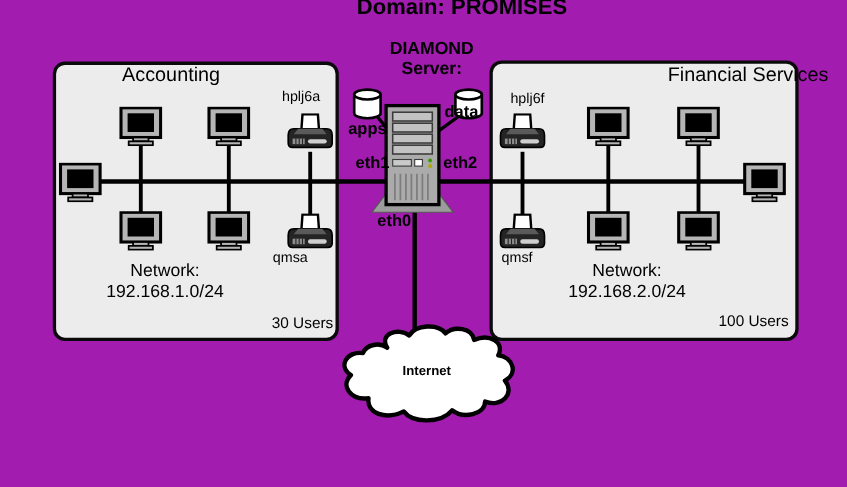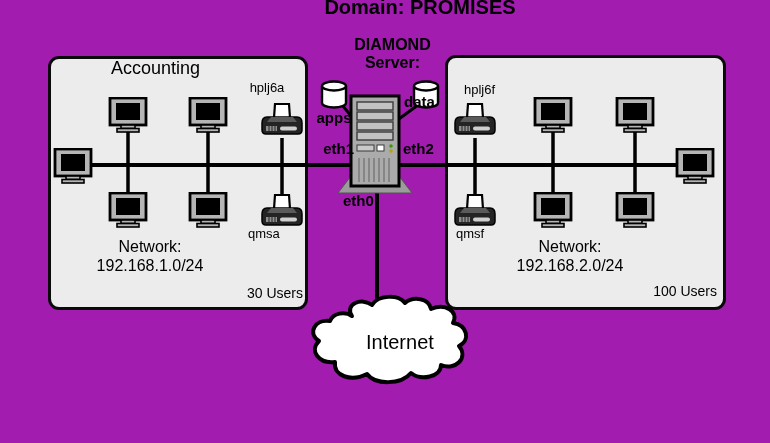--- a/index.html
+++ b/index.html
@@ -17,21 +17,21 @@
   .lbl{position:absolute;z-index:3;white-space:nowrap;line-height:1.12;}
   .title{left:285px;top:-4px;width:270px;text-align:center;font-size:20px;font-weight:bold;}
   .server-cap{left:325px;top:36px;width:135px;text-align:center;font-size:16px;font-weight:bold;}
   .zone-title{font-size:18px;margin-left:40px;}
   .zt-left{left:71px;top:58px;}
   .zt-right{left:567px;top:58px;}
   .dev-lbl{font-size:13px;}
   .bold-sm{font-size:15px;font-weight:bold;}
   .net-cap{font-size:16px;text-align:center;line-height:1.18;}
   .users{font-size:14px;text-align:right;}
-  .internet-lbl{font-size:20px;}
+  .internet-lbl{font-size:12px;font-weight:bold;}
 </style>
 </head>
 <body>
 
 <div class="stage">
 
   <div class="zone zone-left"></div>
   <div class="zone zone-right"></div>
 
   <svg class="gfx" width="770" height="443" viewBox="0 0 770 443">
@@ -172,22 +172,23 @@
   </div>
 
   <div class="lbl bold-sm" style="left:312px;top:110px;width:44px;text-align:center;">apps</div>
   <div class="lbl bold-sm" style="left:404px;top:94px;width:44px;text-align:left;">data</div>
 
   <div class="lbl bold-sm" style="left:316px;top:141px;width:38px;text-align:right;">eth1</div>
   <div class="lbl bold-sm" style="left:403px;top:141px;width:40px;">eth2</div>
   <div class="lbl bold-sm" style="left:343px;top:193px;width:40px;">eth0</div>
 
   <div class="lbl zone-title zt-left">Accounting</div>
-
-  <div class="lbl dev-lbl" style="left:243px;top:81px;width:48px;text-align:center;">hplj6a</div>
+  <div class="lbl zone-title zt-right">Financial Services</div>
+
+  <div class="lbl dev-lbl" style="left:243px;top:81px;width:48px;text-align:right;">hplj6a</div>
   <div class="lbl dev-lbl" style="left:248px;top:227px;width:44px;">qmsa</div>
   <div class="lbl dev-lbl" style="left:464px;top:83px;width:48px;">hplj6f</div>
   <div class="lbl dev-lbl" style="left:456px;top:227px;width:44px;">qmsf</div>
 
   <div class="lbl net-cap" style="left:82px;top:238px;width:136px;">
     <div>Network:</div>
     <div>192.168.1.0/24</div>
   </div>
   <div class="lbl net-cap" style="left:500px;top:238px;width:140px;">
     <div>Network:</div>

